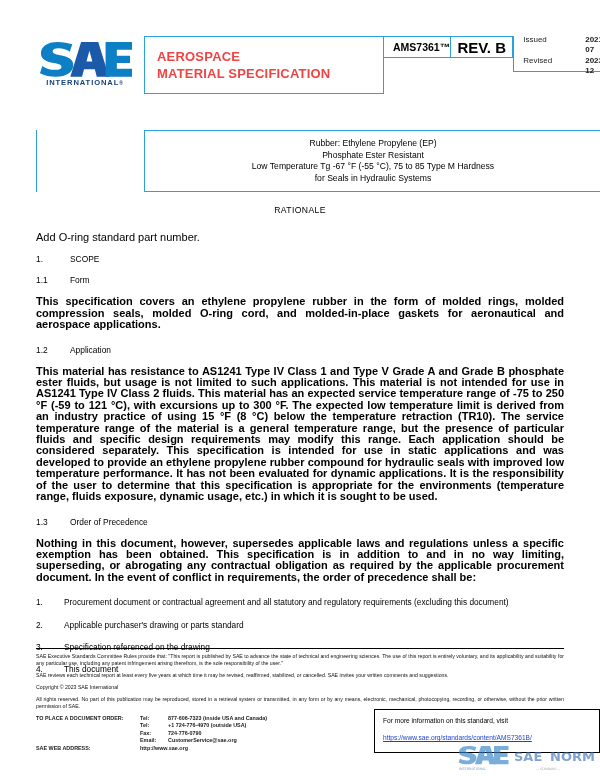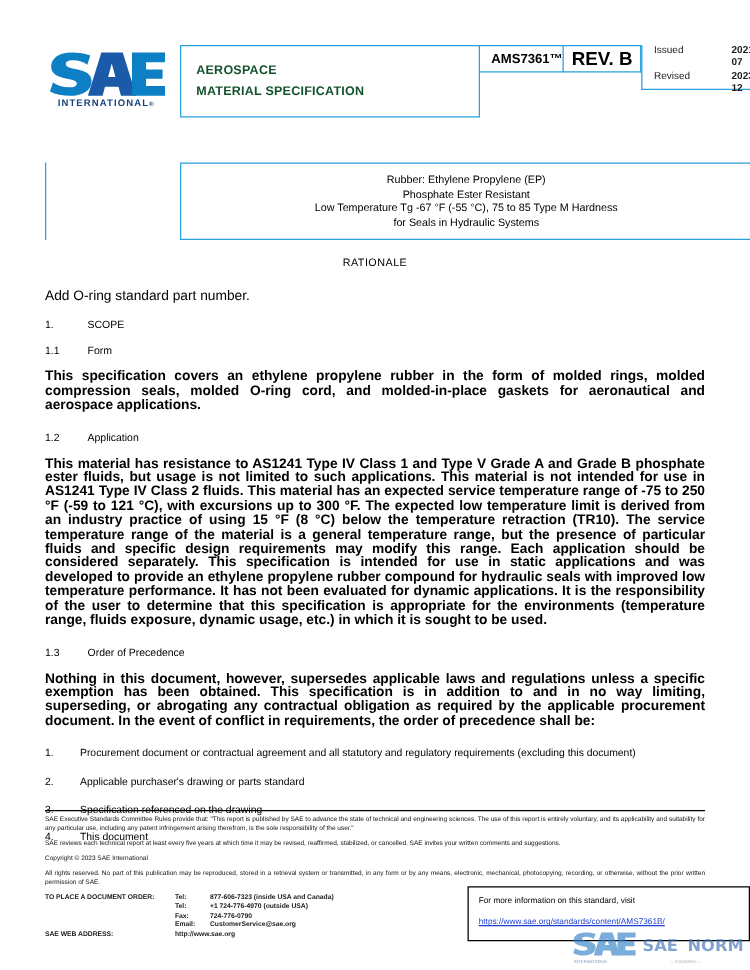--- a/index.html
+++ b/index.html
@@ -68,25 +68,25 @@
   .title-box {
     width: 240px;
     flex: 0 0 240px;
     height: 58px;
     display: flex;
     flex-direction: column;
     justify-content: center;
     padding-left: 12px;
   }
   .title-line {
-    font-size: 10px;
+    font-size: 13px;
     font-weight: bold;
     letter-spacing: 0.2px;
     line-height: 17px;
-    color: #14532d;
+    color: #ef4444;
   }
   .right-col {
     flex: 1 1 auto;
     display: flex;
     flex-direction: row;
     margin-left: 0;
   }
   .numrev-row {
     display: flex;
     height: 22px;

